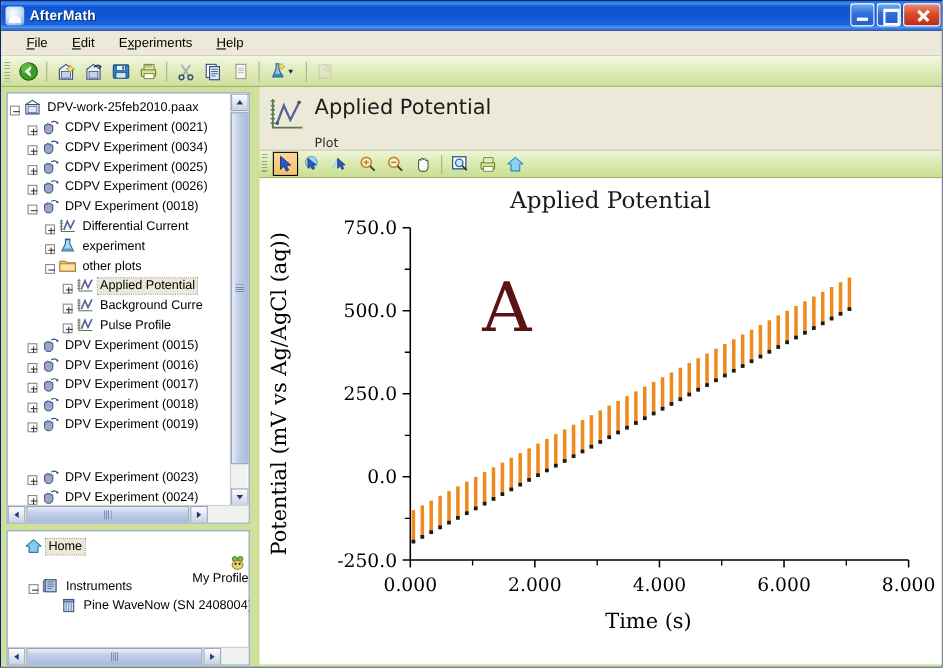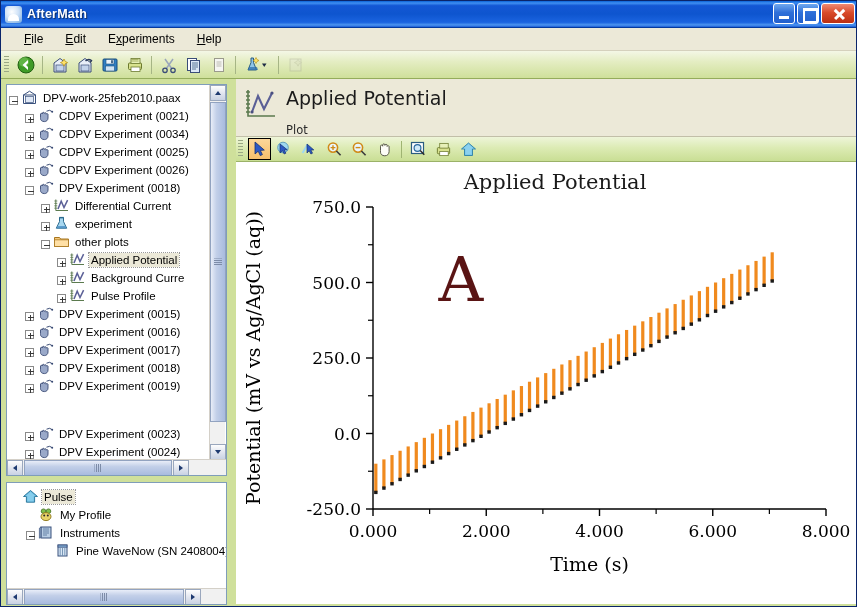--- a/index.html
+++ b/index.html
@@ -642,23 +642,23 @@
     </div>
 
     <div id="nav-panel">
       <div id="nav-scroll-area">
           <div class="tree-row selected" style="padding-left: 0px;">
             <div class="expander-spacer"></div>
             <svg class="tree-icon" viewBox="0 0 17 15">
               <path d="M8.5 1.5 L15.5 7.5 L12.6 7.5 L12.6 13.2 L4.4 13.2 L4.4 7.5 L1.5 7.5 Z" fill="#5fb8e0" stroke="#246f95" stroke-width="0.9"></path>
               <path d="M8.5 2.8 L3.2 7.3 L5.3 7.3 L5.3 12.4 L11.7 12.4 L11.7 7.3 L13.8 7.3 Z" fill="#a6dff5" opacity="0.55"></path>
             </svg>
-            <span class="tree-label">Pulse</span>
-          </div>
-          <div class="tree-row" style="padding-left: 16px;">
+            <span class="tree-label">Home</span>
+          </div>
+          <div class="tree-row" style="padding-left: 16px; flex-direction: column;">
             <div class="expander-spacer"></div>
             <svg class="tree-icon" viewBox="0 0 17 15">
               <circle cx="5.5" cy="4.2" r="2.3" fill="#7fbf4a" stroke="#436f22" stroke-width="0.8"></circle>
               <circle cx="10.5" cy="4.2" r="2.3" fill="#7fbf4a" stroke="#436f22" stroke-width="0.8"></circle>
               <ellipse cx="8" cy="9.6" rx="5" ry="4" fill="#e8d36a" stroke="#8a7415" stroke-width="0.9"></ellipse>
               <circle cx="6.2" cy="8.6" r="1" fill="#2b2b2b"></circle>
               <circle cx="9.8" cy="8.6" r="1" fill="#2b2b2b"></circle>
             </svg>
             <span class="tree-label">My Profile</span>
           </div>

